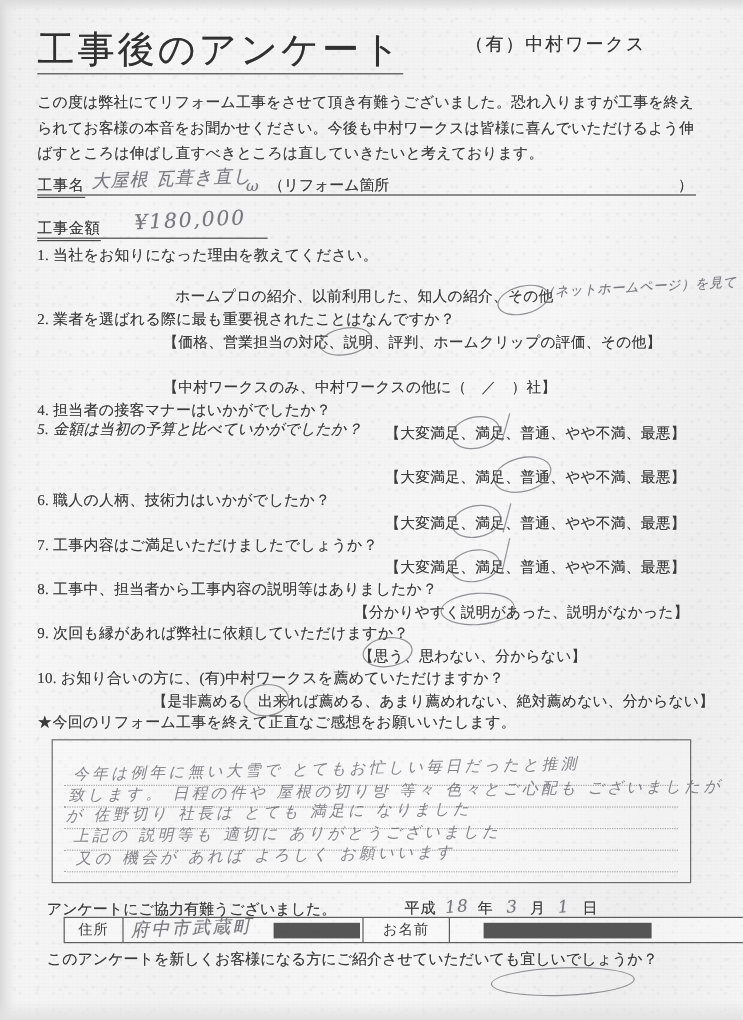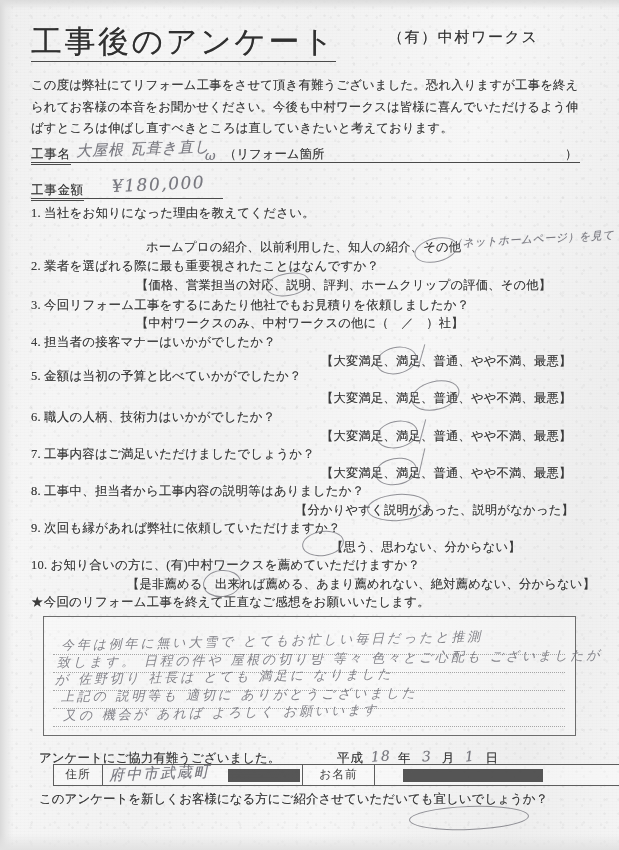--- a/index.html
+++ b/index.html
@@ -267,35 +267,31 @@
   <div class="abs circle-mark" style="left:414px; top:238px; width:42px; height:22px; transform:rotate(-14deg);"></div>
   <div class="abs hand" style="left:451px; top:236px; font-size:11px; letter-spacing:.5px; transform:rotate(-3deg);">（ネットホームページ）を見て</div>
 
   <div class="abs q" style="left:31px; top:258px;">
     <span>2.</span>
     <span>業者を選ばれる際に最も重要視されたことはなんですか？</span>
   </div>
   <div class="abs opts" style="left:136px; top:277px;">【価格、営業担当の対応、説明、評判、ホームクリップの評価、その他】</div>
   <div class="abs circle-mark" style="left:266px; top:273px; width:42px; height:21px; transform:rotate(-10deg);"></div>
 
-  <div class="abs q" style="left:31px; top:297px;">
-    <span>3.</span>
-    <span>今回リフォーム工事をするにあたり他社でもお見積りを依頼しましたか？</span>
-  </div>
   <div class="abs opts" style="left:136px; top:315px;">【中村ワークスのみ、中村ワークスの他に（　／　）社】</div>
 
   <div class="abs q" style="left:31px; top:334px;">
     <span>4.</span>
     <span>担当者の接客マナーはいかがでしたか？</span>
   </div>
   <div class="abs opts" style="left:321px; top:353px;">【大変満足、満足、普通、やや不満、最悪】</div>
   <div class="abs circle-mark" style="left:376px; top:347px; width:39px; height:25px; transform:rotate(-12deg);"></div>
   <div class="abs slash-mark" style="left:421px; top:344px; height:24px; transform:rotate(16deg);"></div>
 
-  <div class="abs q" style="left:31px; top:368px;">
+  <div class="abs q" style="left:31px; top:350px;font-style:italic;">
     <span>5.</span>
     <span>金額は当初の予算と比べていかがでしたか？</span>
   </div>
   <div class="abs opts" style="left:321px; top:390px;">【大変満足、満足、普通、やや不満、最悪】</div>
   <div class="abs circle-mark" style="left:411px; top:381px; width:47px; height:27px; transform:rotate(-14deg);"></div>
 
   <div class="abs q" style="left:31px; top:409px;">
     <span>6.</span>
     <span>職人の人柄、技術力はいかがでしたか？</span>
   </div>
@@ -315,21 +311,21 @@
     <span>8.</span>
     <span>工事中、担当者から工事内容の説明等はありましたか？</span>
   </div>
   <div class="abs opts" style="left:295px; top:502px;">【分かりやすく説明があった、説明がなかった】</div>
   <div class="abs circle-mark" style="left:367px; top:494px; width:60px; height:25px; transform:rotate(-4deg);"></div>
 
   <div class="abs q" style="left:31px; top:520px;">
     <span>9.</span>
     <span>次回も縁があれば弊社に依頼していただけますか？</span>
   </div>
-  <div class="abs opts" style="left:299px; top:539px;margin-left:32px;">【思う、思わない、分からない】</div>
+  <div class="abs opts" style="left:299px; top:539px;">【思う、思わない、分からない】</div>
   <div class="abs circle-mark" style="left:302px; top:531px; width:40px; height:23px; transform:rotate(-8deg);"></div>
 
   <div class="abs q" style="left:31px; top:557px;">
     <span>10.</span>
     <span>お知り合いの方に、(有)中村ワークスを薦めていただけますか？</span>
   </div>
   <div class="abs opts" style="left:127px; top:576px;">【是非薦める、出来れば薦める、あまり薦めれない、絶対薦めない、分からない】</div>
   <div class="abs circle-mark" style="left:203px; top:570px; width:36px; height:25px; transform:rotate(-6deg);"></div>
 
   <div class="abs q" style="left:31px; top:594px;">★今回のリフォーム工事を終えて正直なご感想をお願いいたします。</div>

